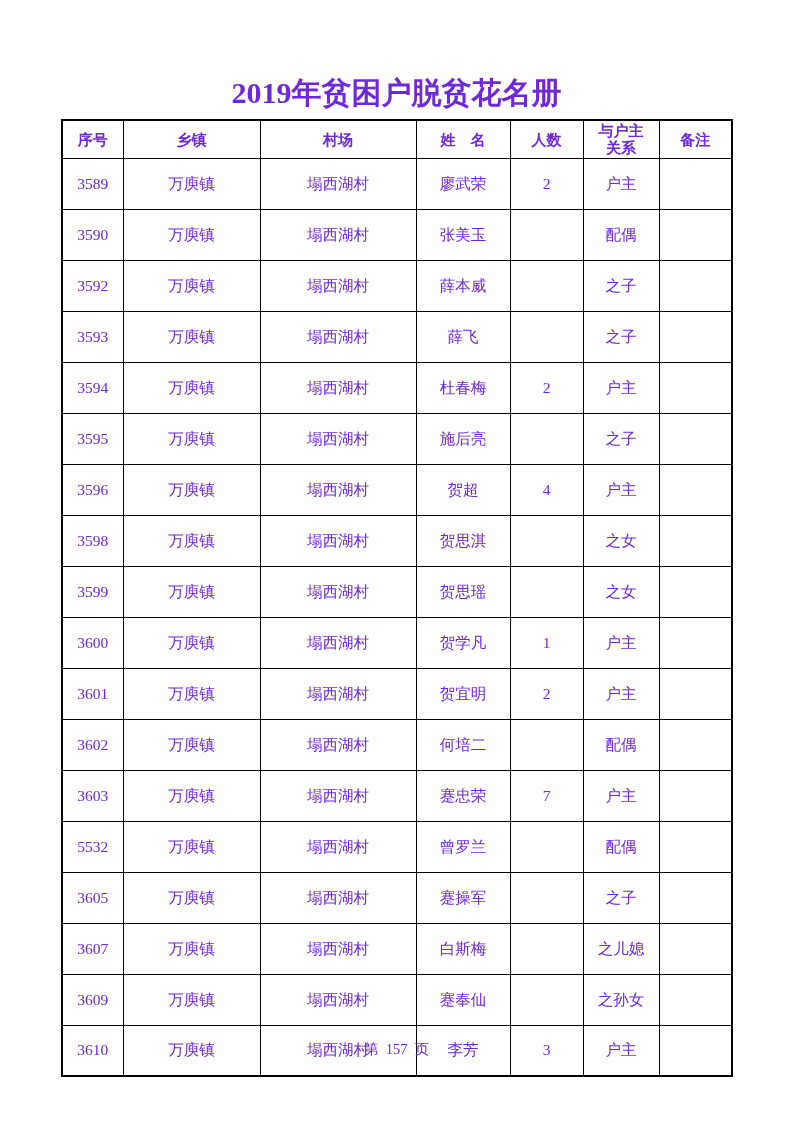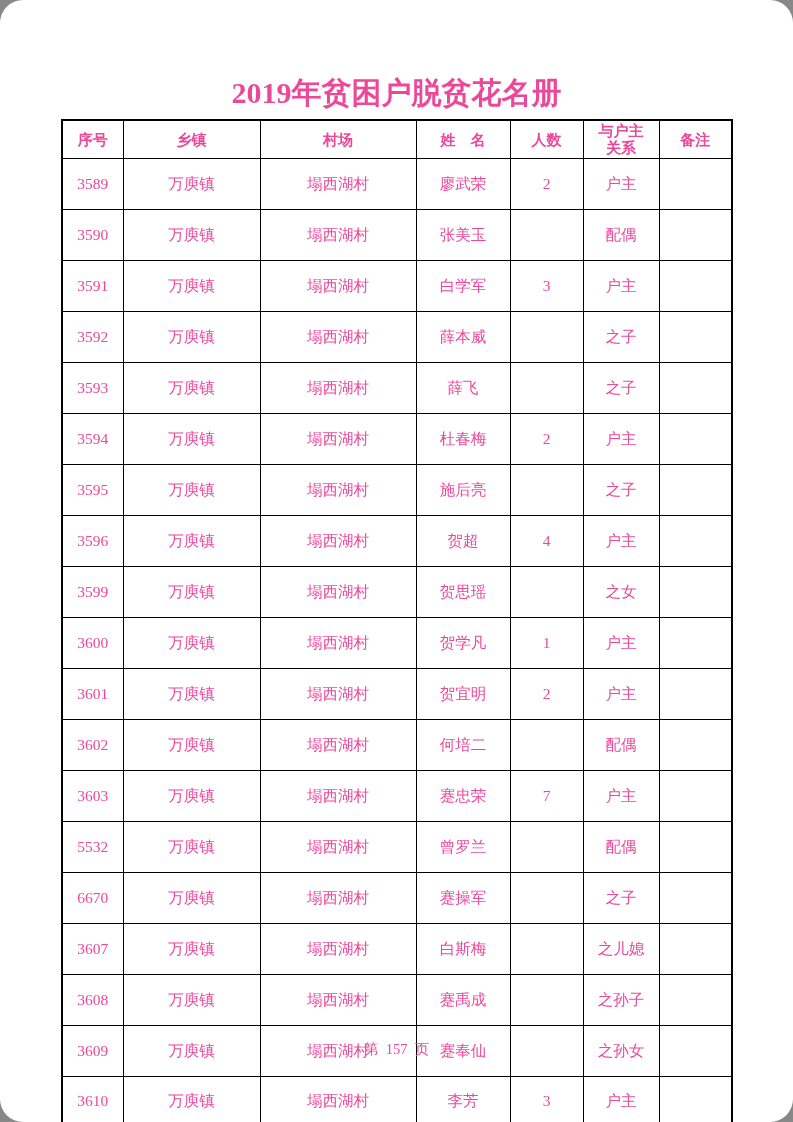--- a/index.html
+++ b/index.html
@@ -8,22 +8,21 @@
     background: #888;
   }
   .page {
     position: relative;
     width: 793px;
     height: 1122px;
     margin: 0 auto;
     background: #ffffff;
     overflow: hidden;
     font-family: "Liberation Serif", "DejaVu Serif", serif;
-    color: #ec4899;
-    border-radius: 23px;
+    color: #6d28d9;
   }
   .doc-title {
     position: absolute;
     top: 76px;
     left: 0;
     width: 100%;
     text-align: center;
     font-family: "Liberation Serif", "DejaVu Serif", serif;
     font-size: 30px;
     font-weight: bold;
@@ -119,29 +118,20 @@
         <tr>
     <td>3590</td>
     <td>万庾镇</td>
     <td>塌西湖村</td>
     <td>张美玉</td>
     <td></td>
     <td>配偶</td>
     <td></td>
   </tr>
         <tr>
-    <td>3591</td>
-    <td>万庾镇</td>
-    <td>塌西湖村</td>
-    <td>白学军</td>
-    <td>3</td>
-    <td>户主</td>
-    <td></td>
-  </tr>
-        <tr>
     <td>3592</td>
     <td>万庾镇</td>
     <td>塌西湖村</td>
     <td>薛本威</td>
     <td></td>
     <td>之子</td>
     <td></td>
   </tr>
         <tr>
     <td>3593</td>
@@ -173,20 +163,29 @@
         <tr>
     <td>3596</td>
     <td>万庾镇</td>
     <td>塌西湖村</td>
     <td>贺超</td>
     <td>4</td>
     <td>户主</td>
     <td></td>
   </tr>
         <tr>
+    <td>3598</td>
+    <td>万庾镇</td>
+    <td>塌西湖村</td>
+    <td>贺思淇</td>
+    <td></td>
+    <td>之女</td>
+    <td></td>
+  </tr>
+        <tr>
     <td>3599</td>
     <td>万庾镇</td>
     <td>塌西湖村</td>
     <td>贺思瑶</td>
     <td></td>
     <td>之女</td>
     <td></td>
   </tr>
         <tr>
     <td>3600</td>
@@ -227,44 +226,35 @@
         <tr>
     <td>5532</td>
     <td>万庾镇</td>
     <td>塌西湖村</td>
     <td>曾罗兰</td>
     <td></td>
     <td>配偶</td>
     <td></td>
   </tr>
         <tr>
-    <td>6670</td>
+    <td>3605</td>
     <td>万庾镇</td>
     <td>塌西湖村</td>
     <td>蹇操军</td>
     <td></td>
     <td>之子</td>
     <td></td>
   </tr>
         <tr>
     <td>3607</td>
     <td>万庾镇</td>
     <td>塌西湖村</td>
     <td>白斯梅</td>
     <td></td>
     <td>之儿媳</td>
-    <td></td>
-  </tr>
-        <tr>
-    <td>3608</td>
-    <td>万庾镇</td>
-    <td>塌西湖村</td>
-    <td>蹇禹成</td>
-    <td></td>
-    <td>之孙子</td>
     <td></td>
   </tr>
         <tr>
     <td>3609</td>
     <td>万庾镇</td>
     <td>塌西湖村</td>
     <td>蹇奉仙</td>
     <td></td>
     <td>之孙女</td>
     <td></td>

